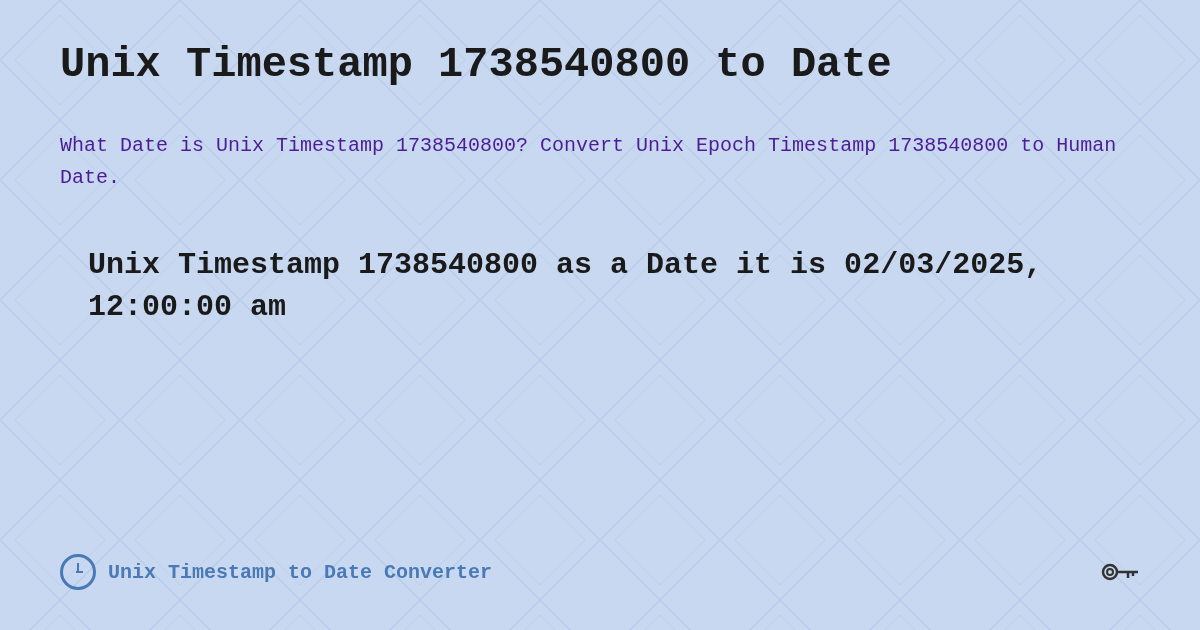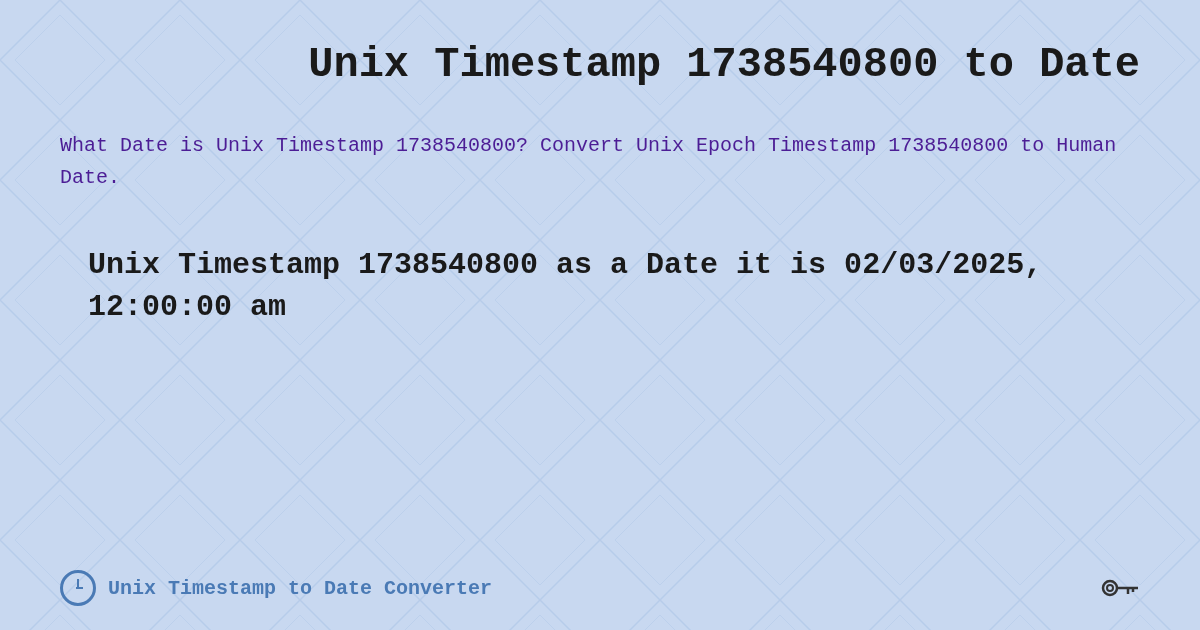--- a/index.html
+++ b/index.html
@@ -32,21 +32,20 @@
       z-index: 1;
       padding: 40px 60px;
     }
 
     .main-title {
       font-size: 42px;
       font-weight: bold;
       color: #1a1a1a;
       margin-bottom: 40px;
       line-height: 1.2;
-      text-align: right;
     }
 
     .description {
       font-size: 20px;
       color: #4c1d95;
       line-height: 1.6;
       margin-bottom: 50px;
       font-family: 'Courier New', Courier, monospace;
     }
 
@@ -57,21 +56,21 @@
 
     .result-text {
       font-size: 30px;
       font-weight: bold;
       color: #1a1a1a;
       line-height: 1.4;
     }
 
     .footer {
       position: absolute;
-      bottom: 24px;
+      bottom: 40px;
       left: 60px;
       right: 60px;
       display: flex;
       align-items: center;
       justify-content: space-between;
     }
 
     .footer-left {
       display: flex;
       align-items: center;

